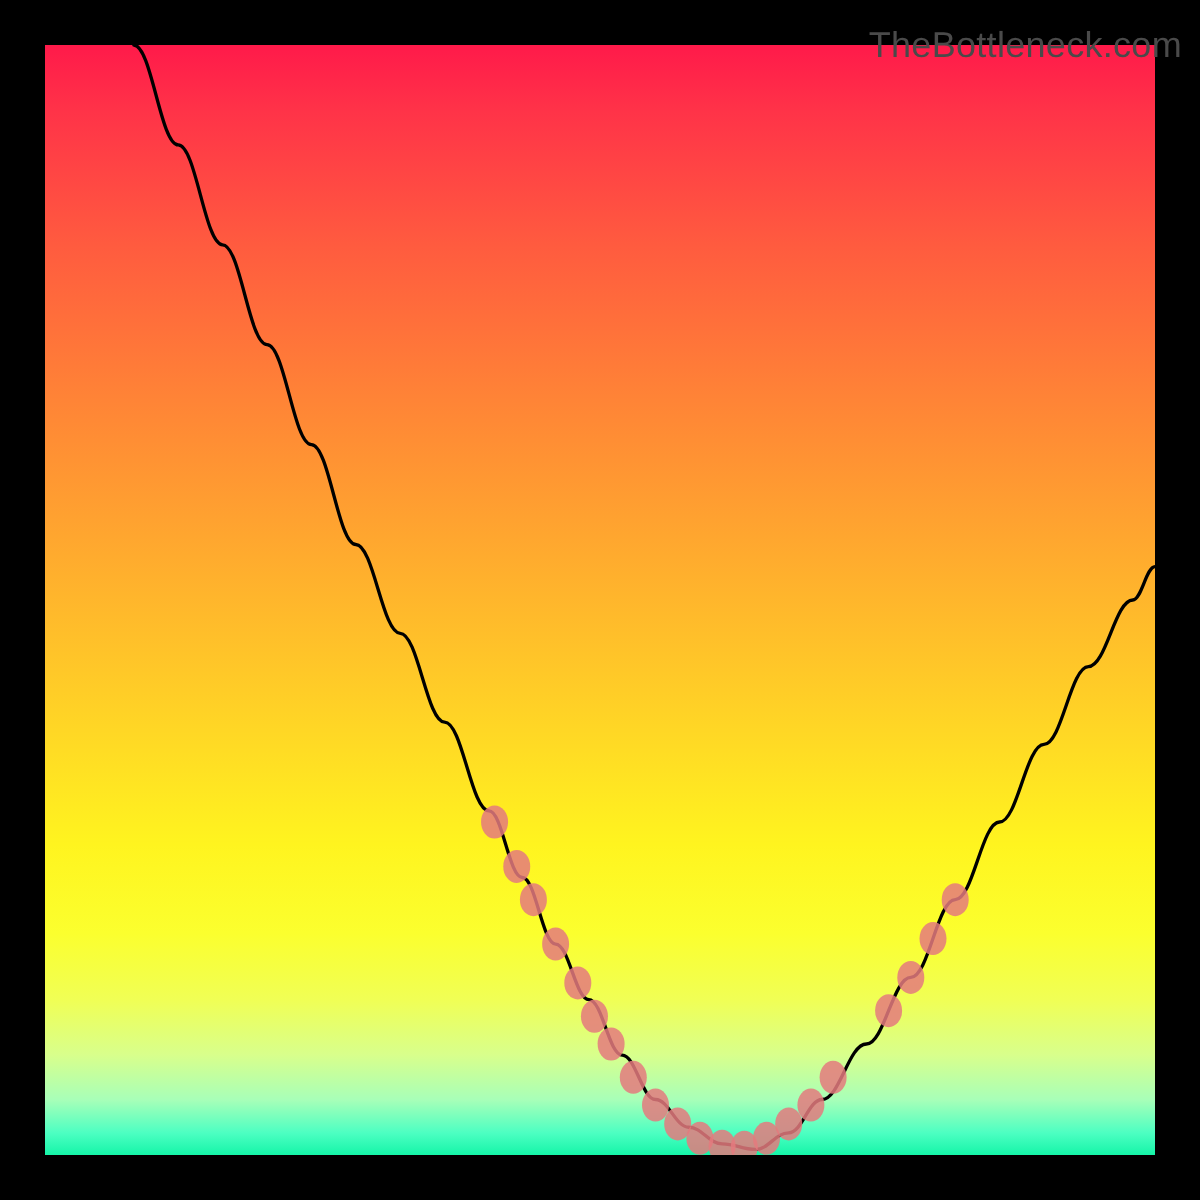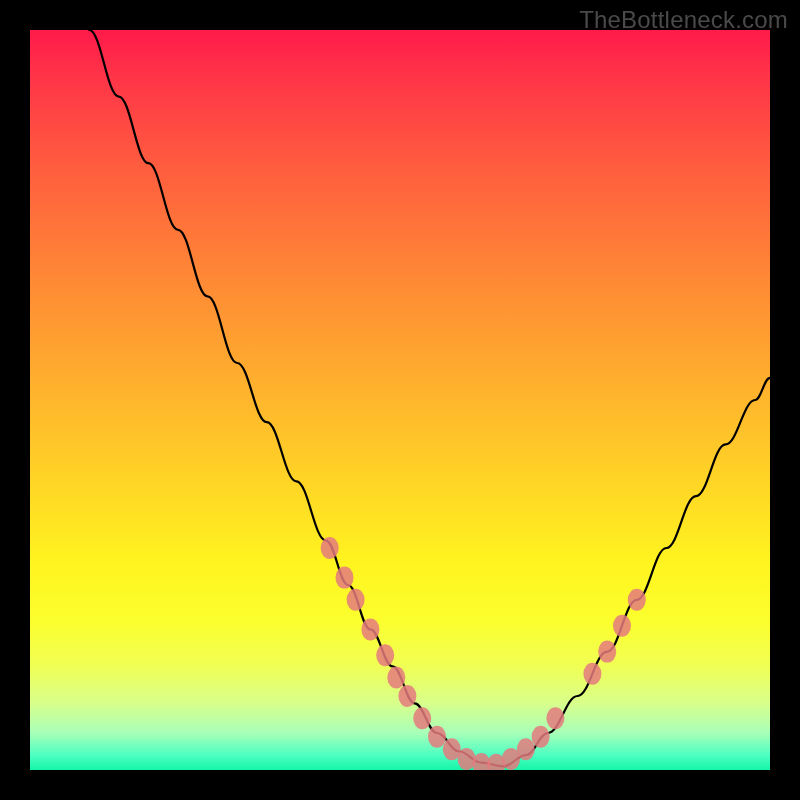--- a/index.html
+++ b/index.html
@@ -27,21 +27,21 @@
       #fff41f 72%,
       #fbff2e 80%,
       #f0ff55 86%,
       #d8ff8c 91%,
       #a8ffb8 95%,
       #4dffc2 98%,
       #15f5a8 100%);
   }
   .watermark {
     position: absolute;
-    top: 6px;
+    top: 17px;
     right: 12px;
     color: #4a4a4a;
     font-size: 24px;
     font-weight: 500;
     letter-spacing: 0.2px;
     z-index: 5;
   }
   svg.plot {
     position: absolute;
     left: 30px;

